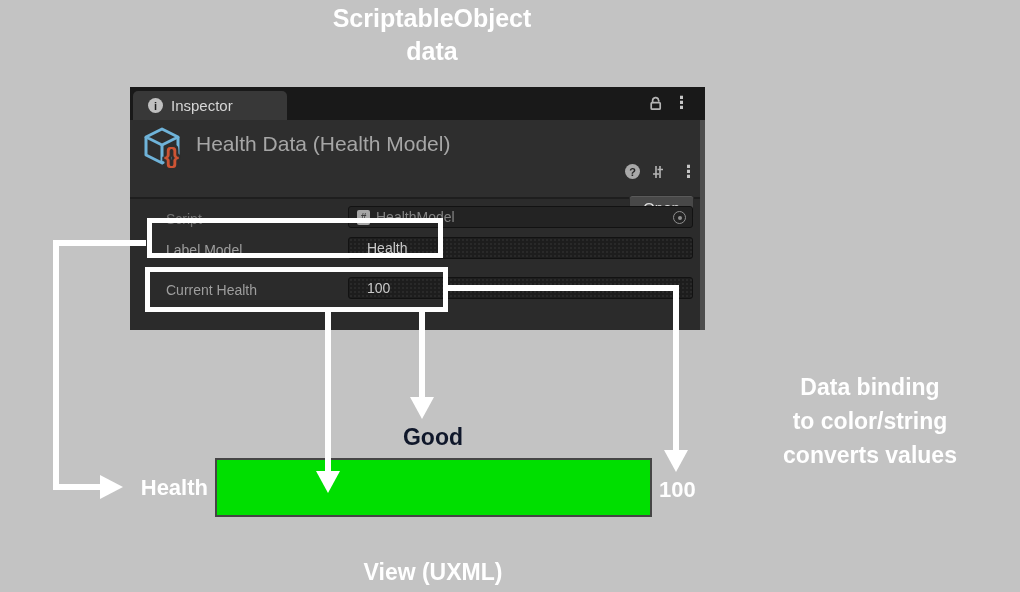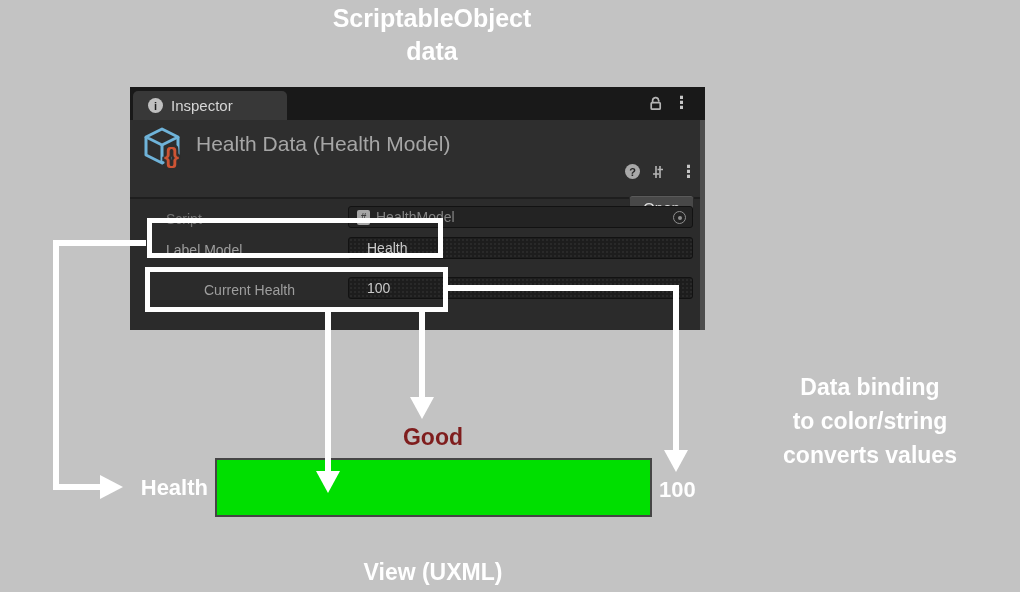--- a/index.html
+++ b/index.html
@@ -57,21 +57,21 @@
                       display:flex; align-items:center; gap:6px; padding-left:8px; }
   #script-icon { display:inline-block; width:13px; height:15px; background:#a6a6a6;
                  border-radius:2px; color:#3a3a3a; font-size:10px; font-weight:700;
                  text-align:center; line-height:15px; flex:0 0 auto; }
   #picker { position:absolute; right:6px; top:4px; width:13px; height:13px;
             border:1px solid #909090; border-radius:50%; }
   #picker span { position:absolute; left:3.5px; top:3.5px; width:4px; height:4px;
                  background:#909090; border-radius:50%; }
   #row-labelname-label { top:152px; }
   #row-labelname-field { top:150px; }
-  #row-current-label { top:192px;margin-left:38px; }
+  #row-current-label { top:192px; }
   #row-current-field { top:190px; }
   #panel-edge { position:absolute; right:0; top:33px; width:5px; height:210px; background:#4d4d4d; }
 
   
   .hibox { position:absolute; border:5px solid #ffffff; z-index:5; }
   #hibox-labelname { left:147px; top:218px; width:296px; height:40px; }
   #hibox-current   { left:145px; top:267px; width:303px; height:45px; }
   #arrows { position:absolute; left:0; top:0; z-index:6; pointer-events:none; }
 
   
@@ -158,21 +158,21 @@
     <g fill="#ffffff" stroke="none">
       <polygon points="100,475 100,499 123,487"></polygon>
       <polygon points="316,471 340,471 328,493"></polygon>
       <polygon points="410,397 434,397 422,419"></polygon>
       <polygon points="664,450 688,450 676,472"></polygon>
     </g>
   </svg>
 
   <div id="health-name">Health</div>
   <div id="health-bar" style="background: rgb(0, 223, 0);"></div>
-  <div id="health-status" style="color: #7f1d1d;">Good</div>
+  <div id="health-status" style="color: #0f172a;">Good</div>
   <div id="health-value">100</div>
 
   <div id="side-note" class="cap">
     <div>Data binding</div>
     <div>to color/string</div>
     <div>converts values</div>
   </div>
 
   <div id="bottom-caption" class="cap">View (UXML)</div>
 </div>

